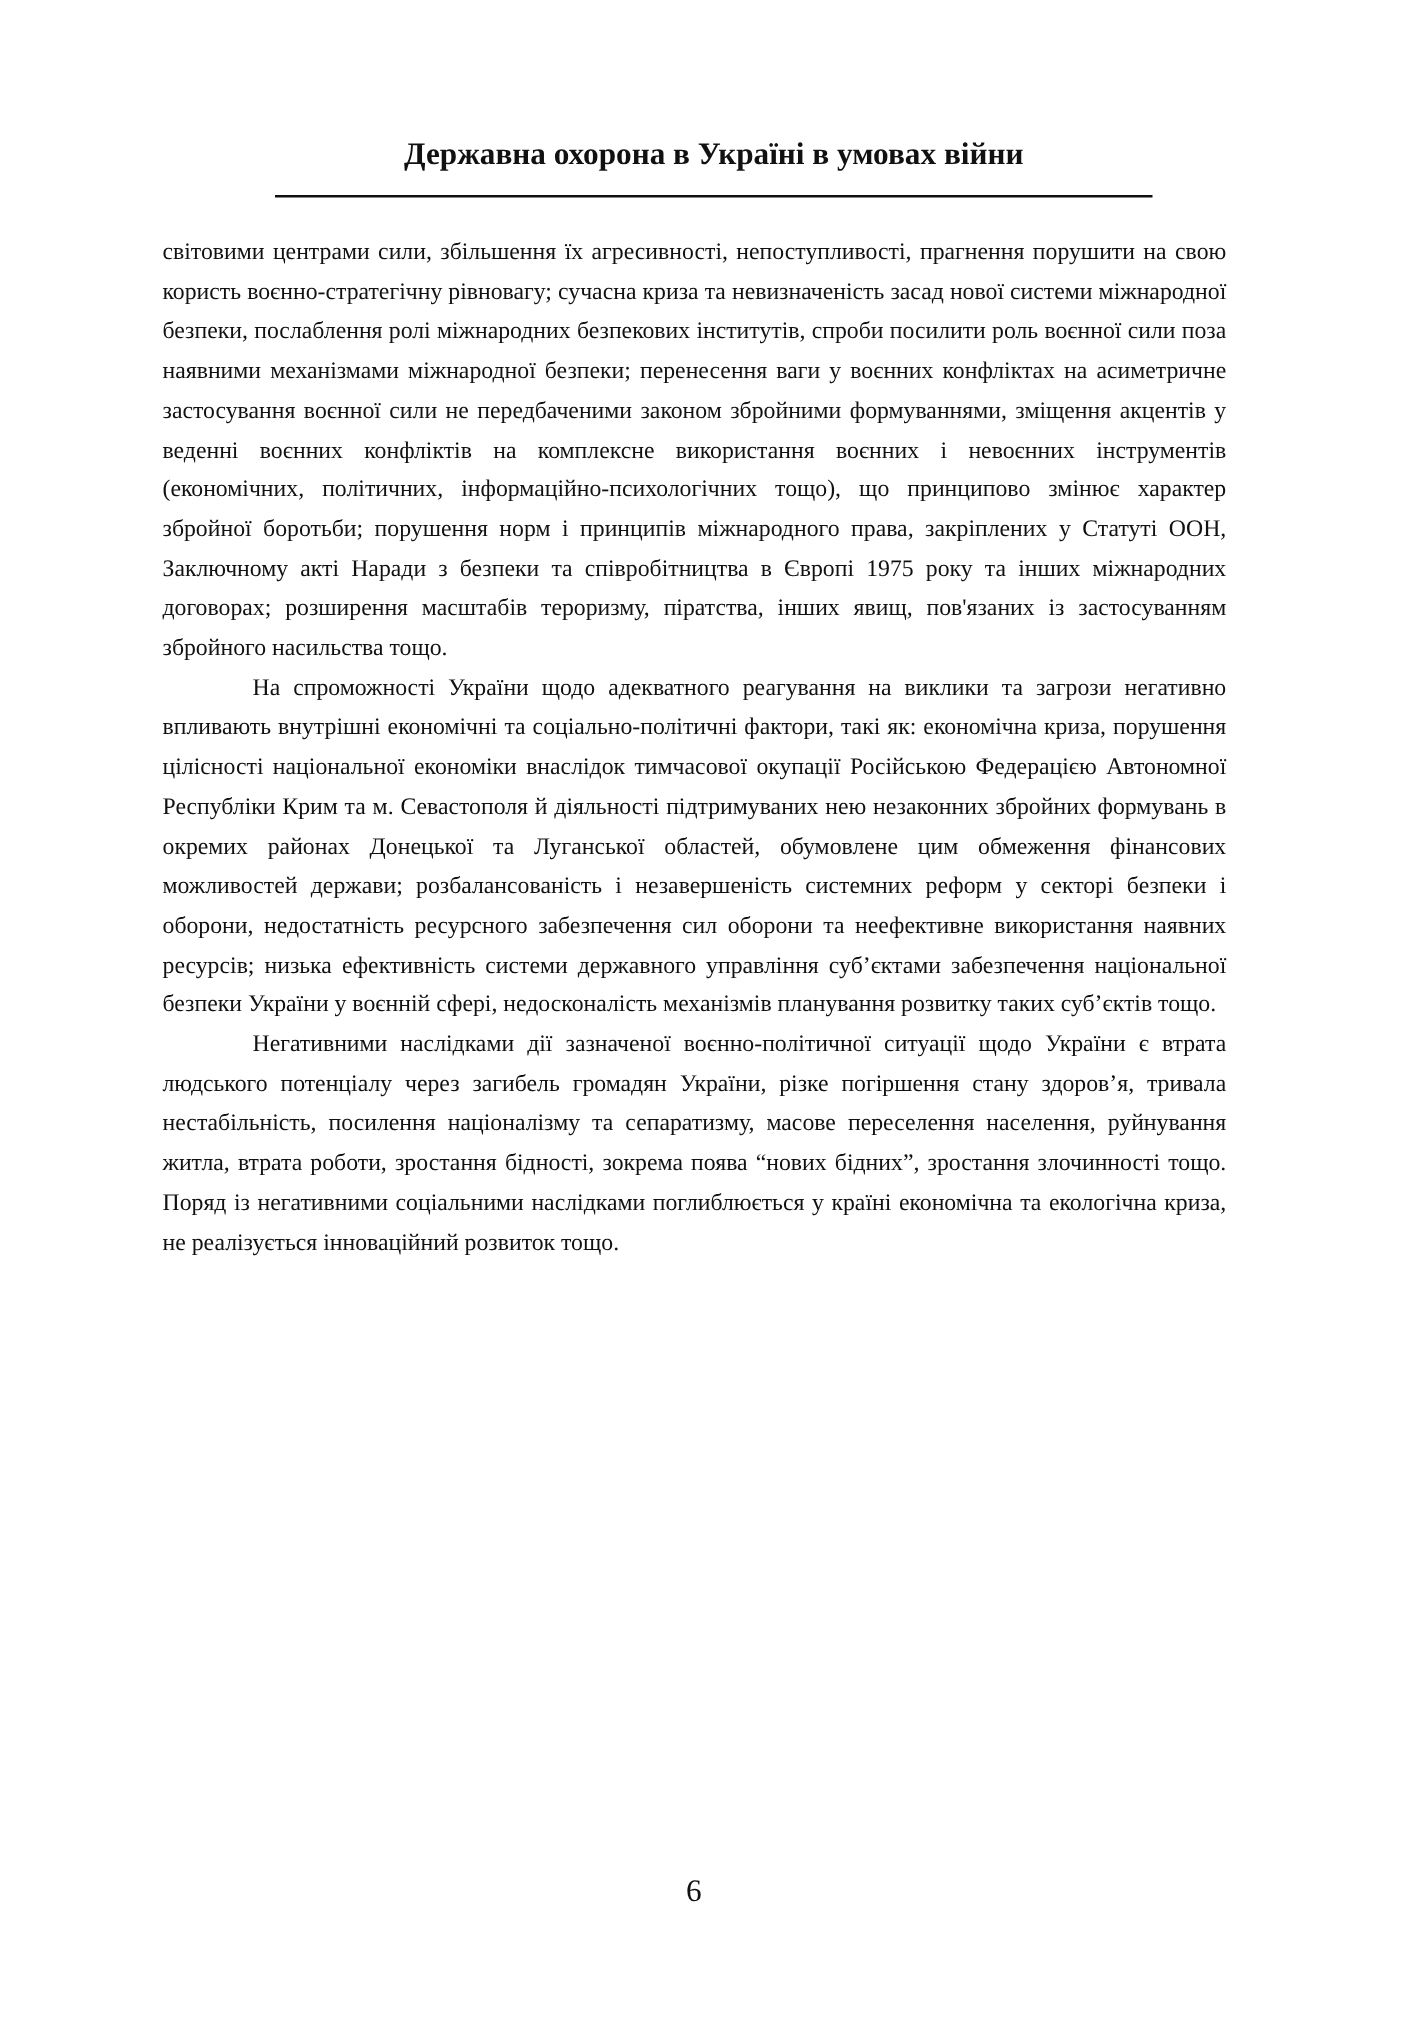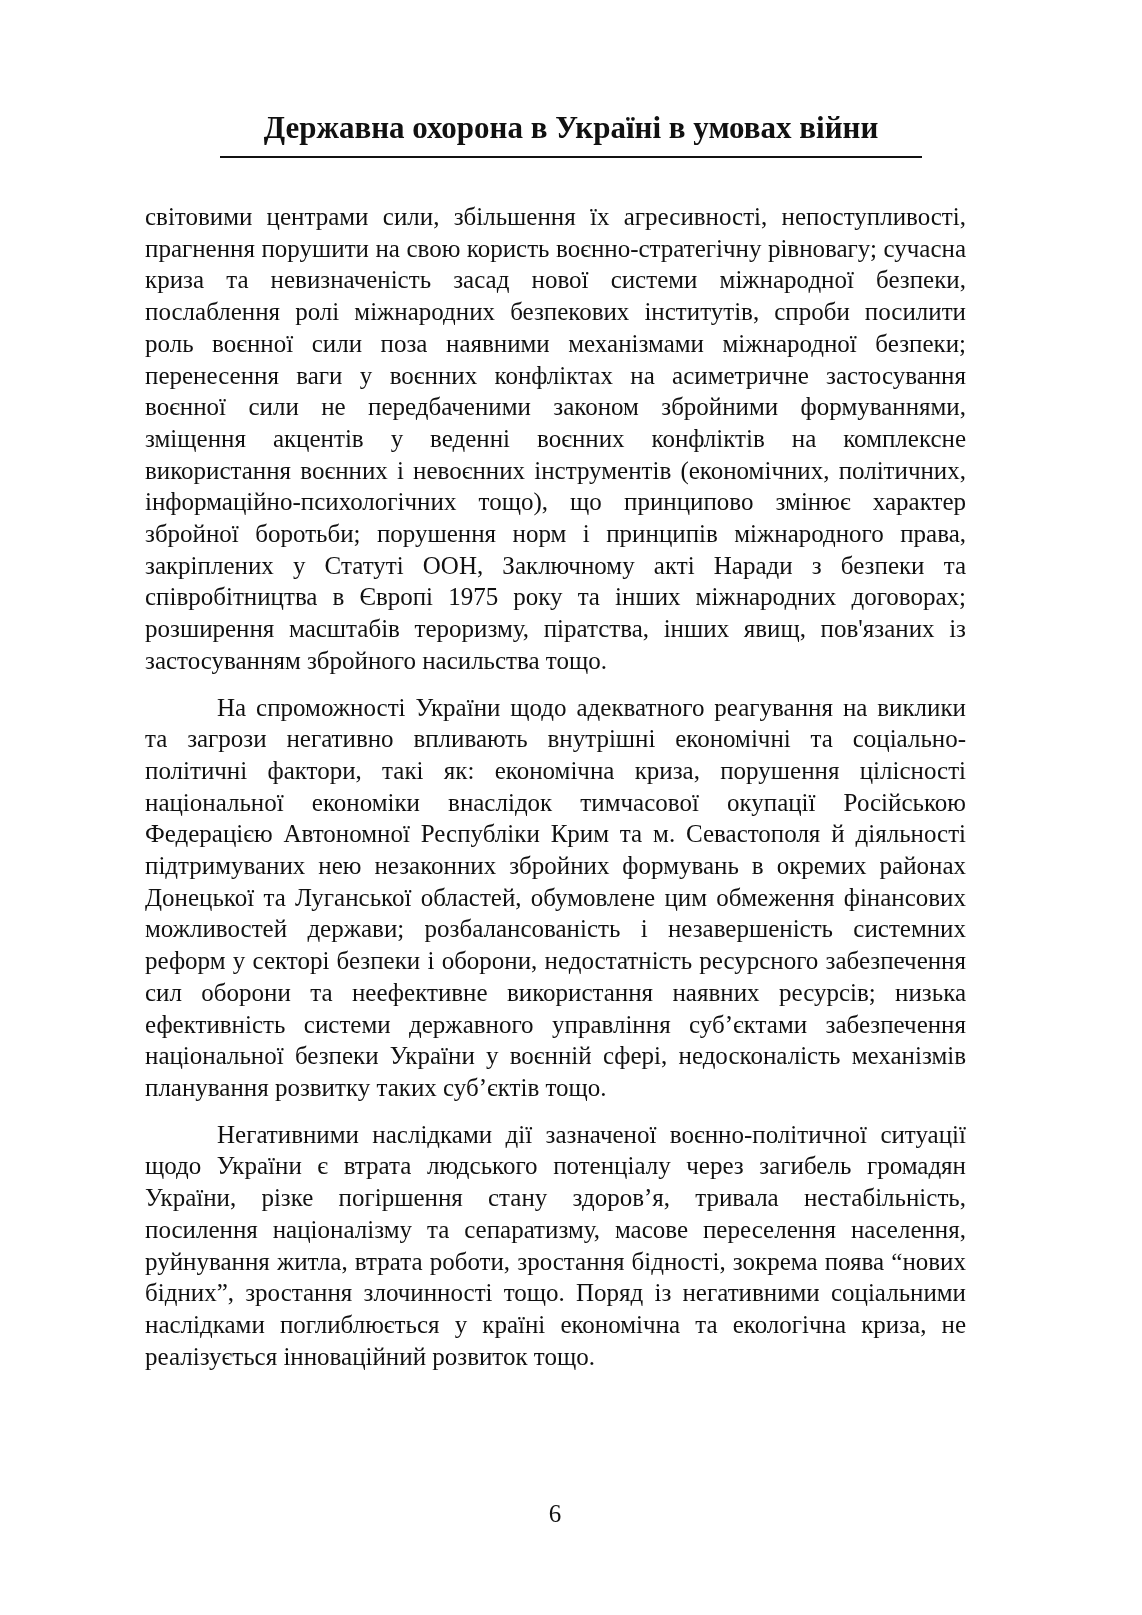--- a/index.html
+++ b/index.html
@@ -15,40 +15,40 @@
       font-family: "Liberation Serif", "DejaVu Serif", serif;
       color: #111111;
     }
     .running-header {
       position: absolute;
       left: 0;
       top: 110px;
       width: 1142px;
       text-align: center;
       font-weight: bold;
-      font-size: 31px;
+      font-size: 25px;
       letter-spacing: 0px;
     }
     .header-rule {
       position: absolute;
       left: 220px;
       top: 156px;
       width: 702px;
       height: 2px;
       background: #111111;
     }
     .page-body {
       position: absolute;
       left: 130px;
       top: 186px;
       width: 851px;
     }
     .para {
-      margin: 15px;
-      font-size: 25px;
+      margin: 0;
+      font-size: 19px;
       line-height: 31.7px;
       text-align: justify;
       text-align-last: left;
       hyphens: none;
     }
     .para.indent {
       text-indent: 72px;
     }
     .page-number {
       position: absolute;

